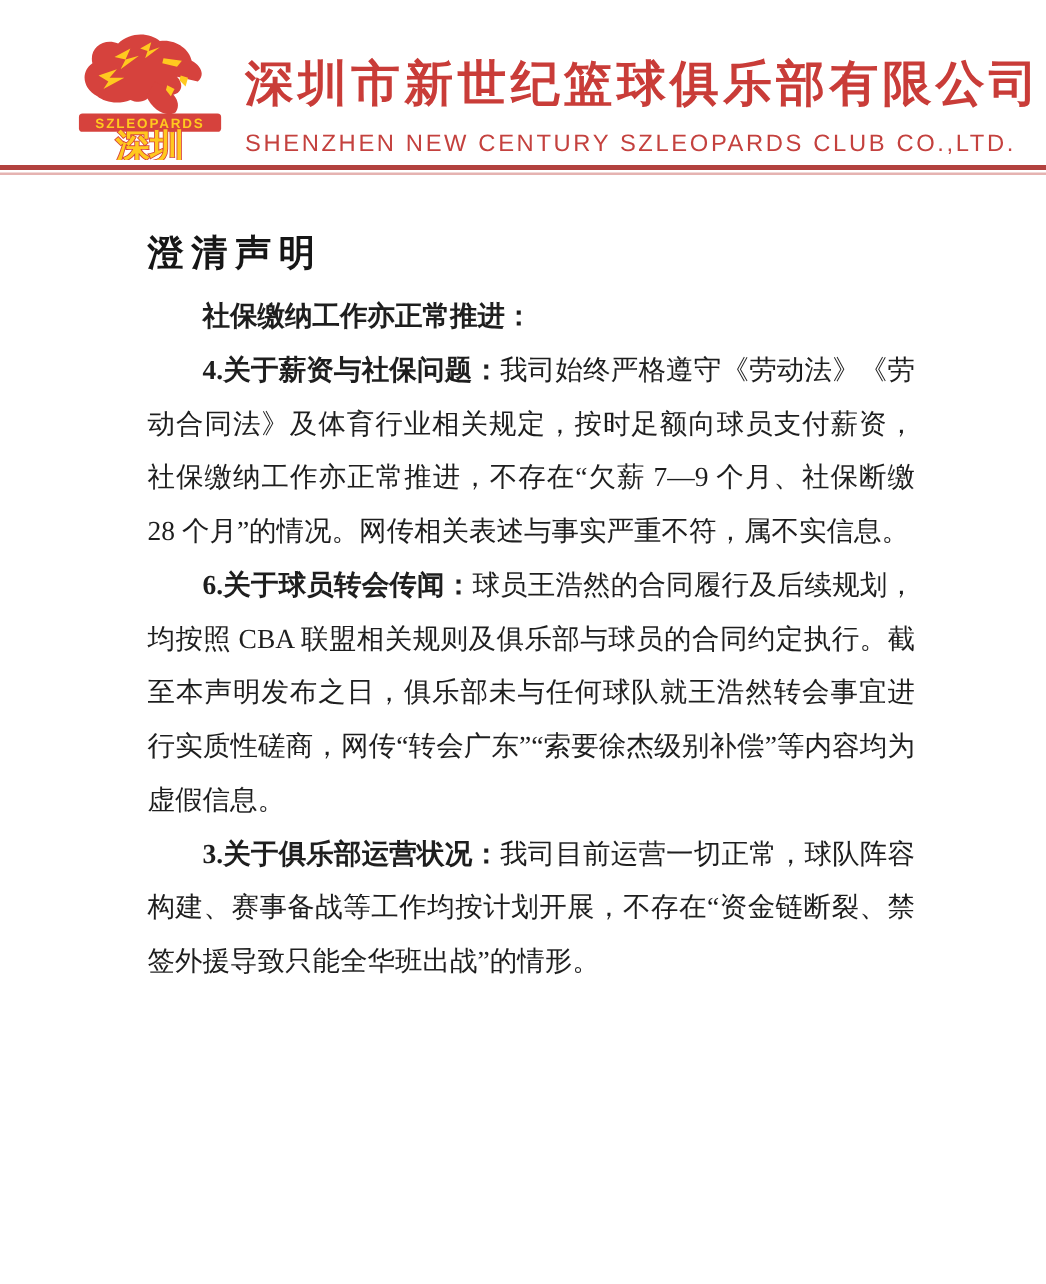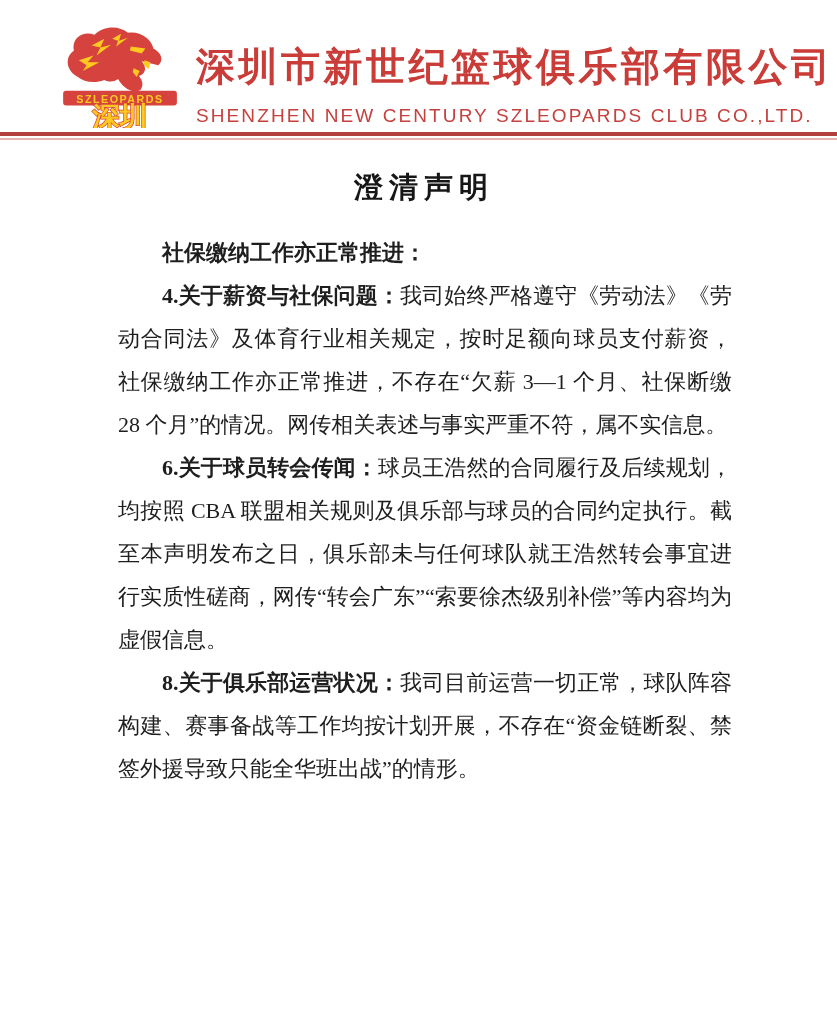--- a/index.html
+++ b/index.html
@@ -38,22 +38,21 @@
     position:absolute; top:132px; left:0; width:837px; height:4px;
     background:#b2413e;
   }
   .rule-thin {
     position:absolute; top:138px; left:0; width:837px; height:2px;
     background:#e5b3b1;
   }
 
   
   .doc-title {
-    position:absolute; top:168px; left:118px; width:612px;
-    text-align:center;
+    position:absolute; top:183px; left:118px; width:612px;
     font-size:29px; font-weight:700; color:#161616;
     letter-spacing:6px;
   }
   .doc-body {
     position:absolute; top:231px; left:118px; width:614px;
     font-size:22px; line-height:43px;
     color:#1e1e1e;
     text-align:justify;
   }
   .salutation { font-weight:700; text-indent:0; }
@@ -96,20 +95,20 @@
 
   <div class="rule-thick"></div>
   <div class="rule-thin"></div>
 
   <div class="doc-title">澄清声明</div>
 
   <div class="doc-body">
     <p class="salutation">社保缴纳工作亦正常推进：</p>
 
 
-    <p><span class="lead">4.关于薪资与社保问题：</span><span>我司始终严格遵守《劳动法》《劳动合同法》及体育行业相关规定，按时足额向球员支付薪资，社保缴纳工作亦正常推进，不存在“欠薪 3—1 个月、社保断缴 28 个月”的情况。网传相关表述与事实严重不符，属不实信息。</span></p>
+    <p><span class="lead">4.关于薪资与社保问题：</span><span>我司始终严格遵守《劳动法》《劳动合同法》及体育行业相关规定，按时足额向球员支付薪资，社保缴纳工作亦正常推进，不存在“欠薪 7—9 个月、社保断缴 28 个月”的情况。网传相关表述与事实严重不符，属不实信息。</span></p>
 
     <p><span class="lead">6.关于球员转会传闻：</span><span>球员王浩然的合同履行及后续规划，均按照 CBA 联盟相关规则及俱乐部与球员的合同约定执行。截至本声明发布之日，俱乐部未与任何球队就王浩然转会事宜进行实质性磋商，网传“转会广东”“索要徐杰级别补偿”等内容均为虚假信息。</span></p>
 
-    <p><span class="lead">8.关于俱乐部运营状况：</span><span>我司目前运营一切正常，球队阵容构建、赛事备战等工作均按计划开展，不存在“资金链断裂、禁签外援导致只能全华班出战”的情形。</span></p>
+    <p><span class="lead">3.关于俱乐部运营状况：</span><span>我司目前运营一切正常，球队阵容构建、赛事备战等工作均按计划开展，不存在“资金链断裂、禁签外援导致只能全华班出战”的情形。</span></p>
   </div>
 
 </div>
 
 </body></html>

